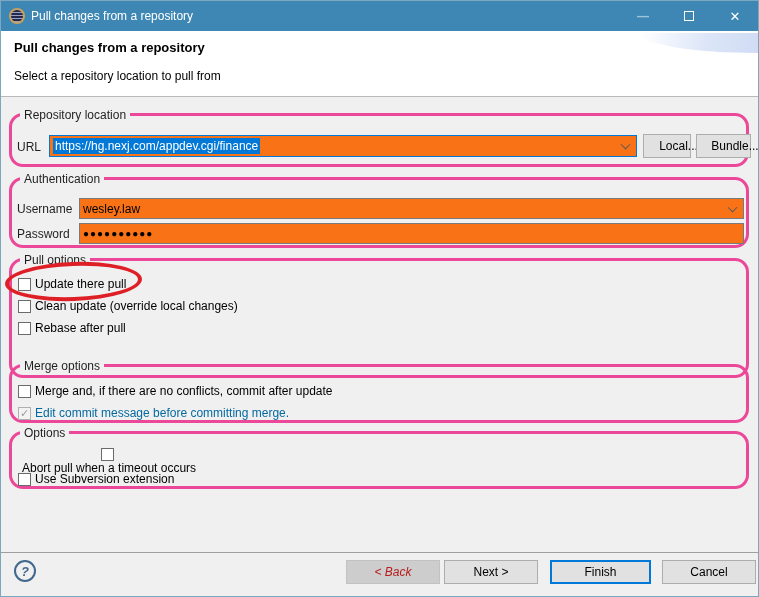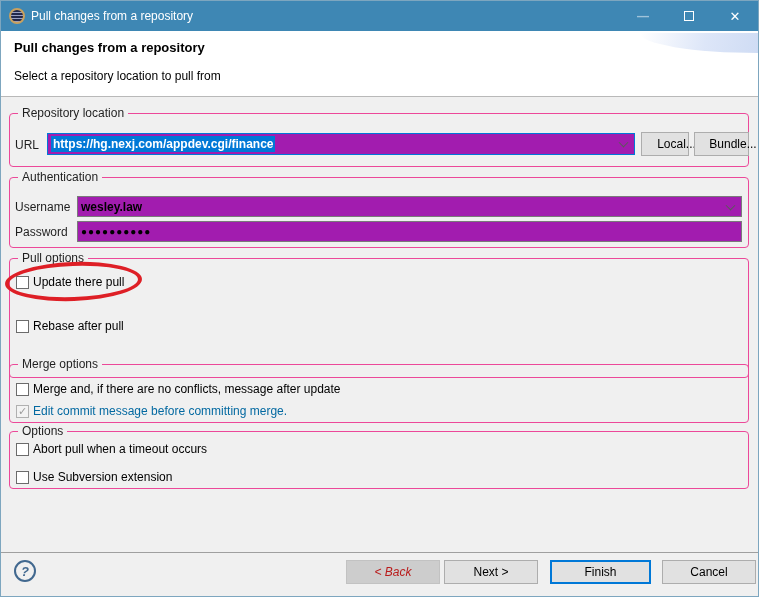--- a/index.html
+++ b/index.html
@@ -38,32 +38,32 @@
   .header-swoosh {
     position:absolute; right:0; top:2px; width:118px; height:20px;
     background:linear-gradient(100deg, rgba(222,231,248,0) 0%, #dde6f8 55%, #cfdcf4 100%);
     border-bottom-left-radius:100% 100%;
   }
   .header-title { position:absolute; left:13px; top:9px; font-weight:bold; font-size:13px; }
   .header-subtitle { position:absolute; left:13px; top:38px; font-size:12px; }
 
   
   .group {
-    position:absolute; border:1px solid #ec4899; border-radius:4px; background:transparent;
+    position:absolute; border:3px solid #ec4899; border-radius:14px; background:transparent;
   }
   .legend {
     position:absolute; top:-8px; left:8px; background:#f0f0f0; padding:0 4px;
     color:#1f1f1f; font-size:12px; line-height:14px;
   }
 
   
   .field-label { position:absolute; color:#1f1f1f; }
   .combo, .textfield {
-    position:absolute; background:#a21caf; border:1px solid #7a7a7a; height:21px;
-    display:flex; align-items:center; padding-left:3px; overflow:hidden;font-weight:bold;
+    position:absolute; background:#f97316; border:1px solid #7a7a7a; height:21px;
+    display:flex; align-items:center; padding-left:3px; overflow:hidden;
   }
   .combo.focused { border:1px solid #0078d7; height:22px; }
   .sel-text { background:#0078d7; color:#ffffff; padding:1px 2px; white-space:nowrap; }
   .chev {
     position:absolute; right:7px; top:50%; width:7px; height:7px;
     border-right:1px solid #5a5a5a; border-bottom:1px solid #5a5a5a;
     transform:translateY(-70%) rotate(45deg);
   }
   .pw-dots { letter-spacing:1px; font-size:10px; }
 
@@ -146,45 +146,49 @@
       <span class="pw-dots">●●●●●●●●●●</span>
     </div>
   </div>
 
   <div class="group" style="left:8px; top:257px; width:740px; height:120px;">
     <span class="legend">Pull options</span>
     <div class="cbrow" style="left:6px; top:14px;">
       <span class="cb"></span>
       <span class="cb-label">Update there pull</span>
     </div>
+    <div class="cbrow" style="left:6px; top:36px;">
+      <span class="cb"></span>
+      <span class="cb-label">Clean update (override local changes)</span>
+    </div>
     <div class="cbrow" style="left:6px; top:58px;">
       <span class="cb"></span>
       <span class="cb-label">Rebase after pull</span>
     </div>
   </div>
 
   <div class="annotation"></div>
 
   <div class="group" style="left:8px; top:363px; width:740px; height:59px;">
     <span class="legend">Merge options</span>
     <div class="cbrow" style="left:6px; top:15px;">
       <span class="cb"></span>
-      <span class="cb-label">Merge and, if there are no conflicts, message after update</span>
+      <span class="cb-label">Merge and, if there are no conflicts, commit after update</span>
     </div>
     <div class="cbrow disabled" style="left:6px; top:37px;">
       <span class="cb">
           <span class="check">✓</span>
         </span>
       <span class="cb-label">Edit commit message before committing merge.</span>
     </div>
   </div>
 
   <div class="group" style="left:8px; top:430px; width:740px; height:58px;">
     <span class="legend">Options</span>
-    <div class="cbrow" style="left:6px; top:8px;">
+    <div class="cbrow" style="left:6px; top:14px;flex-direction:column;">
       <span class="cb"></span>
       <span class="cb-label">Abort pull when a timeout occurs</span>
     </div>
     <div class="cbrow" style="left:6px; top:36px;">
       <span class="cb"></span>
       <span class="cb-label">Use Subversion extension</span>
     </div>
   </div>
 
   <div class="footer-sep"></div>

